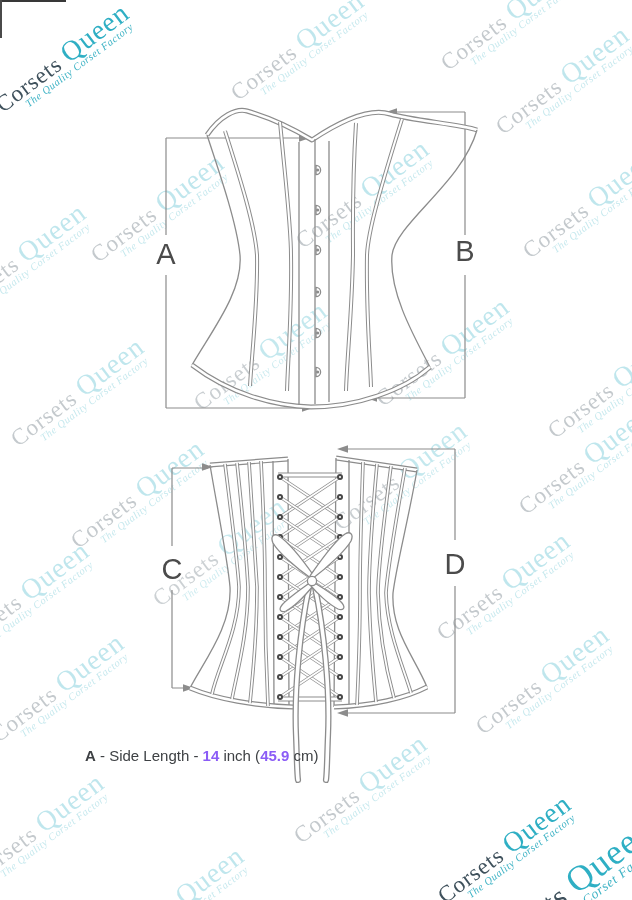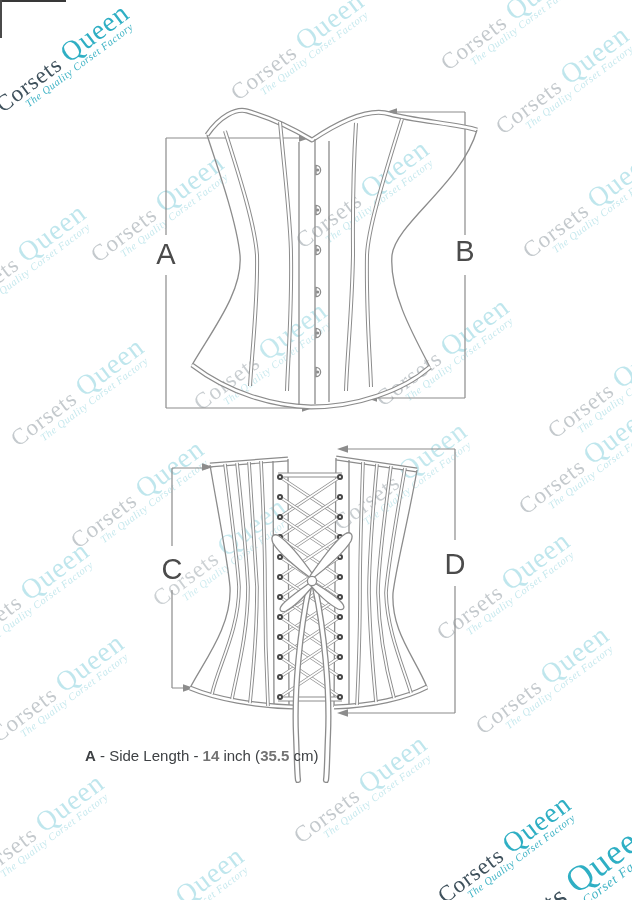--- a/index.html
+++ b/index.html
@@ -36,21 +36,21 @@
   .mline{stroke:#8c8c8c;stroke-width:1.2;fill:none;}
   .marrow{fill:#8c8c8c;stroke:none;}
   .dlabel{font-family:"Liberation Sans",sans-serif;font-size:29px;fill:#4b4b4b;}
   .bowfill{fill:#ffffff;stroke:#8c8c8c;stroke-width:1.3;}
   .tail{stroke:#8c8c8c;stroke-width:6.2;fill:none;stroke-linecap:round;}
   .tail-in{stroke:#ffffff;stroke-width:3.6;fill:none;stroke-linecap:round;}
 
   
   .mrow{position:absolute;font-size:15px;line-height:16px;color:#3e4144;z-index:3;white-space:nowrap;}
   .mrow b{font-weight:bold;color:#3e4144;}
-  .mrow b.red{color:#737373;}
+  .mrow b.red{color:#8b5cf6;}
 </style>
 </head>
 <body>
 
 <div id="page">
 
   <div id="wm-layer">
       <div class="wm" style="left: 65px; top: 62px; opacity: 1; transform: translate(-50%, -50%) rotate(-37deg) scale(1);">
         <div class="wm-main"><span style="color: rgb(63, 81, 92);">Corsets </span><span class="wm-word2" style="color: rgb(47, 175, 196);">Queen</span></div>
         <div class="wm-sub" style="color: rgb(63, 179, 197);">The Quality Corset Factory</div>
@@ -350,16 +350,16 @@
       <path class="tail-in" d="M195,147 C204,190 210,250 208,295 C207,320 207,333 206,340"></path>
       <path class="bowfill" d="M192,139 C176,128 158,112 153,103 C150,96 154,93 159,96 C171,104 187,126 194,136 Z"></path>
       <path class="bowfill" d="M192,139 C208,127 226,110 231,101 C234,94 230,91 225,94 C213,102 197,126 190,136 Z"></path>
       <path class="bowfill" d="M191,142 C181,149 167,159 162,165 C158,170 161,173 166,171 C176,166 188,152 193,146 Z"></path>
       <path class="bowfill" d="M193,142 C203,148 217,157 222,163 C226,168 223,171 218,169 C208,164 196,152 191,146 Z"></path>
       <circle class="bowfill" cx="192" cy="141" r="4.6"></circle>
     </g>
   </svg>
 
   <div class="mrow" style="left:85px;top:748px">
-    <b>A</b><span> - Side Length - </span><b class="red">14</b><span> inch (</span><b class="red">35.5</b><span> cm)</span>
+    <b>A</b><span> - Side Length - </span><b class="red">14</b><span> inch (</span><b class="red">45.9</b><span> cm)</span>
   </div>
 
 </div>
 
 </body></html>

